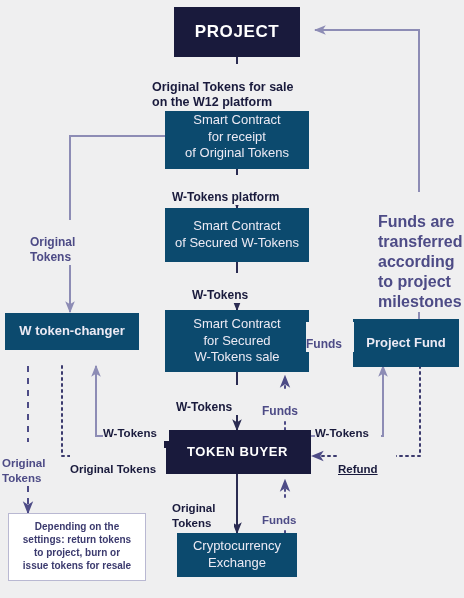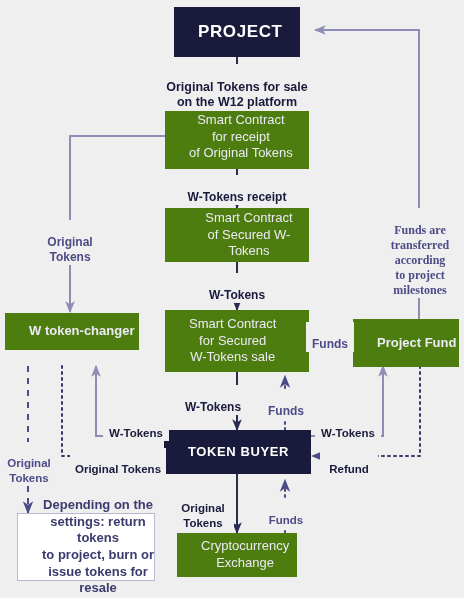--- a/index.html
+++ b/index.html
@@ -7,33 +7,31 @@
     width:464px;height:598px;
     background:#efeff0;
     font-family:"Liberation Sans", sans-serif;
     position:relative;
     overflow:hidden;
   }
   #canvas{position:absolute;left:0;top:0;width:464px;height:598px;}
   .node{
     position:absolute;
     box-sizing:border-box;
-    display:flex;align-items:center;justify-content:flex-start;
+    display:flex;align-items:center;justify-content:center;
     text-align:center;
     line-height:1.28;
     z-index:3;
-    padding-left:24px;
   }
   .node.dark{background:#191a3c;color:#ffffff;font-weight:bold;letter-spacing:.6px;}
-  .node.purple{background:#4d7c0f;color:#eceaf4;}
+  .node.purple{background:#0c4a6e;color:#eceaf4;}
   .node.white{background:#ffffff;color:#3b3a6e;border:1px solid #b9b8d2;font-weight:bold;}
   .lbl{
     position:absolute;
     z-index:4;
-    text-align:center;
     line-height:1.25;
     white-space:pre-line;
   }
   .lbl.dark{color:#191a3c;font-weight:bold;}
   .lbl.purple{color:#4d4b86;font-weight:bold;}
   .lbl.bgpad{background:#efeff0;}
 </style>
 </head>
 <body>
 
@@ -115,46 +113,46 @@
 
 <div class="node dark" style="left:164px;top:430px;width:147px;height:44px;font-size:13px;">
   <span>TOKEN BUYER</span>
 </div>
 
 <div class="node purple" style="left:177px;top:533px;width:120px;height:44px;font-size:13px;white-space:pre-line;">
   <span>Cryptocurrency
 Exchange</span>
 </div>
 
-<div class="node white" style="left:8px;top:513px;width:138px;height:68px;font-size:13px;white-space:pre-line;margin-left:9px;">
+<div class="node white" style="left:8px;top:513px;width:138px;height:68px;font-size:10px;white-space:pre-line;">
   <span>Depending on the
 settings: return tokens
 to project, burn or
 issue tokens for resale</span>
 </div>
 
 <div class="lbl dark bgpad" style="left:152px;top:64px;width:170px;font-size:12.5px;">
   <span>Original Tokens for sale
 on the W12 platform</span>
 </div>
 
 <div class="lbl dark bgpad" style="left:172px;top:175px;width:130px;font-size:12px;">
-  <span>W-Tokens receipt</span>
+  <span>W-Tokens platform</span>
 </div>
 
 <div class="lbl dark bgpad" style="left:192px;top:273px;width:90px;font-size:12px;">
   <span>W-Tokens</span>
 </div>
 
 <div class="lbl purple bgpad" style="left:30px;top:220px;width:80px;font-size:12px;">
   <span>Original
 Tokens</span>
 </div>
 
-<div class="lbl purple bgpad" style="left:378px;top:208px;width:84px;font-size:12px;font-family:Liberation Serif, serif;">
+<div class="lbl purple bgpad" style="left:378px;top:192px;width:84px;font-size:16px;">
   <span>Funds are
 transferred
 according
 to project
 milestones</span>
 </div>
 
 <div class="lbl purple bgpad" style="left:306px;top:322px;width:48px;font-size:12px;">
   <span>Funds</span>
 </div>
@@ -172,21 +170,21 @@
 </div>
 
 <div class="lbl dark bgpad" style="left:315px;top:412px;width:66px;font-size:11.5px;">
   <span>W-Tokens</span>
 </div>
 
 <div class="lbl dark bgpad" style="left:70px;top:448px;width:96px;font-size:11.5px;">
   <span>Original Tokens</span>
 </div>
 
-<div class="lbl dark bgpad" style="left:320px;top:448px;width:58px;font-size:11.5px;">
+<div class="lbl dark bgpad" style="left:338px;top:448px;width:58px;font-size:11.5px;text-decoration:underline;">
   <span>Refund</span>
 </div>
 
 <div class="lbl purple bgpad" style="left:2px;top:442px;width:54px;font-size:11.5px;">
   <span>Original
 Tokens</span>
 </div>
 
 <div class="lbl dark bgpad" style="left:172px;top:487px;width:62px;font-size:11.5px;">
   <span>Original

